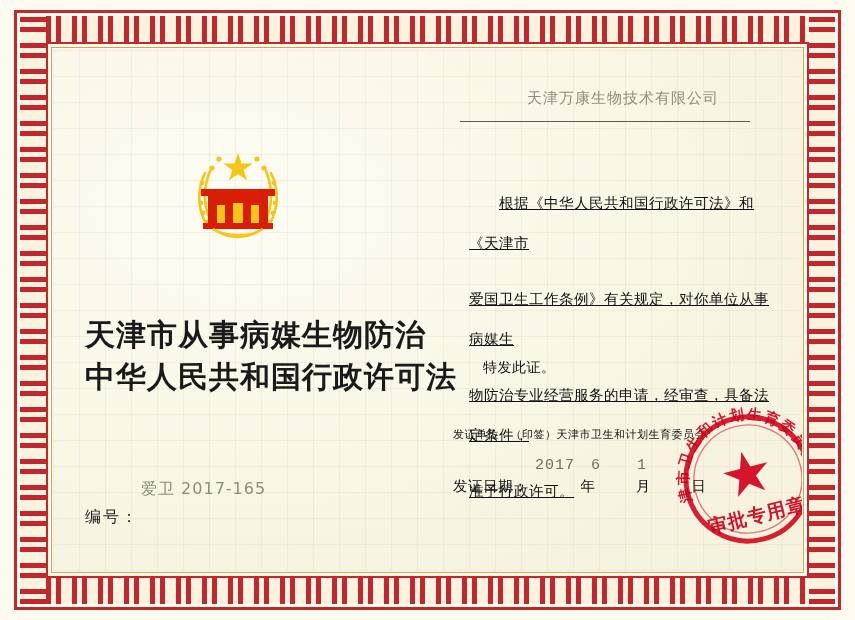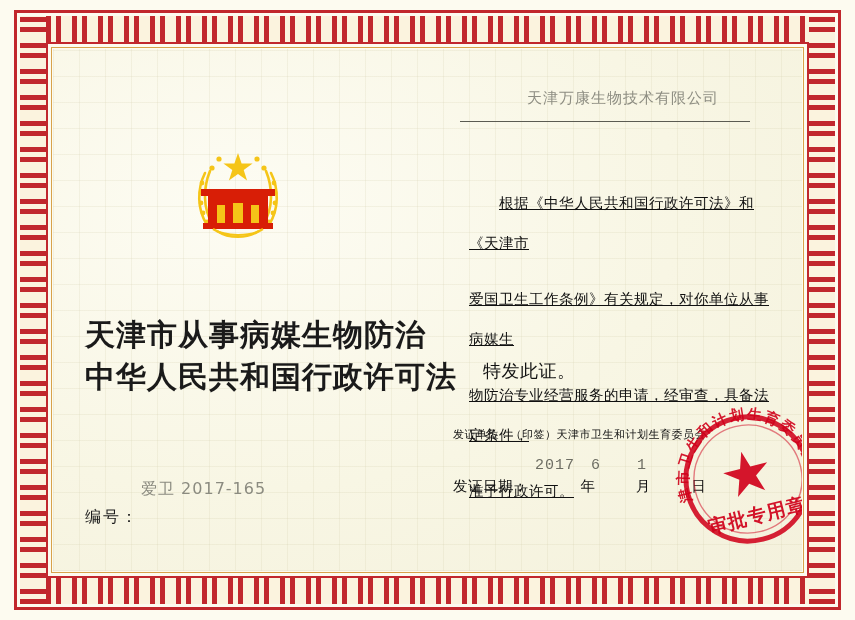--- a/index.html
+++ b/index.html
@@ -163,21 +163,21 @@
     letter-spacing: 0.5px;
   }
   .body-text p { margin: 16px; text-decoration: underline; }
   .body-indent { text-indent: 30px; }
 
   .special-line {
     position: absolute;
     left: 400px;
     top: 310px;
     width: 340px;
-    font-size: 18px;
+    font-size: 14px;
     color: #111111;
     text-indent: 30px;
     letter-spacing: 0.5px;
   }
 
   .issuer-line {
     position: absolute;
     left: 400px;
     top: 378px;
     font-size: 11px;

